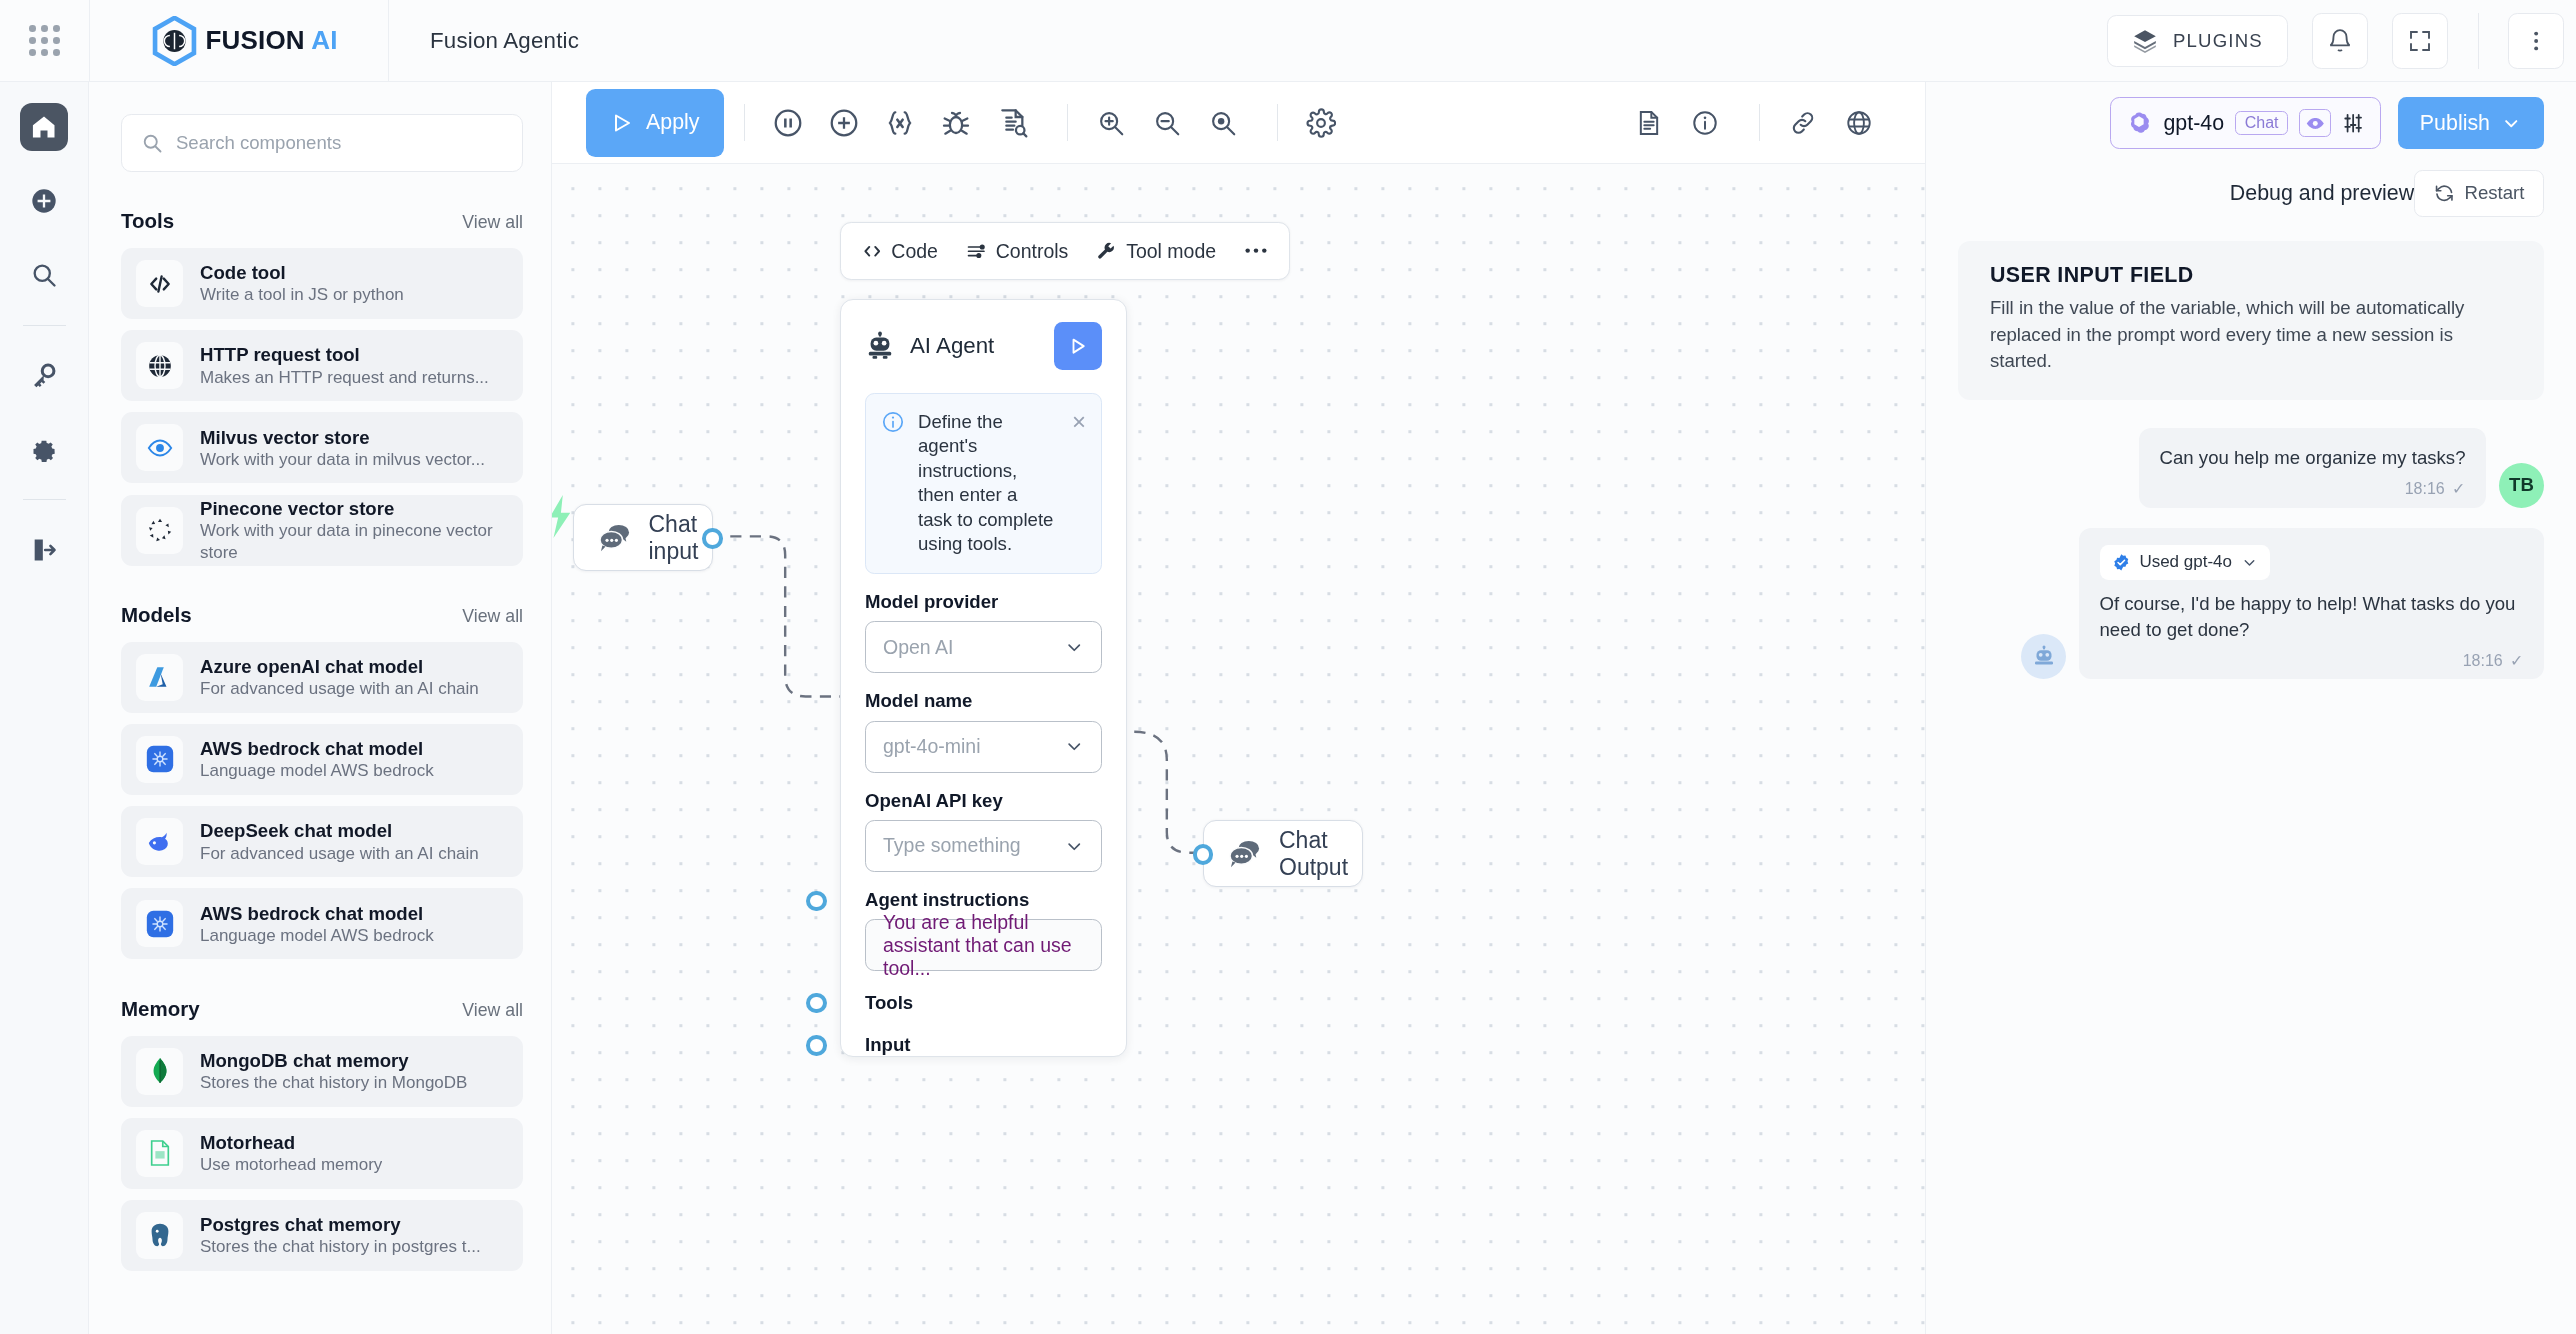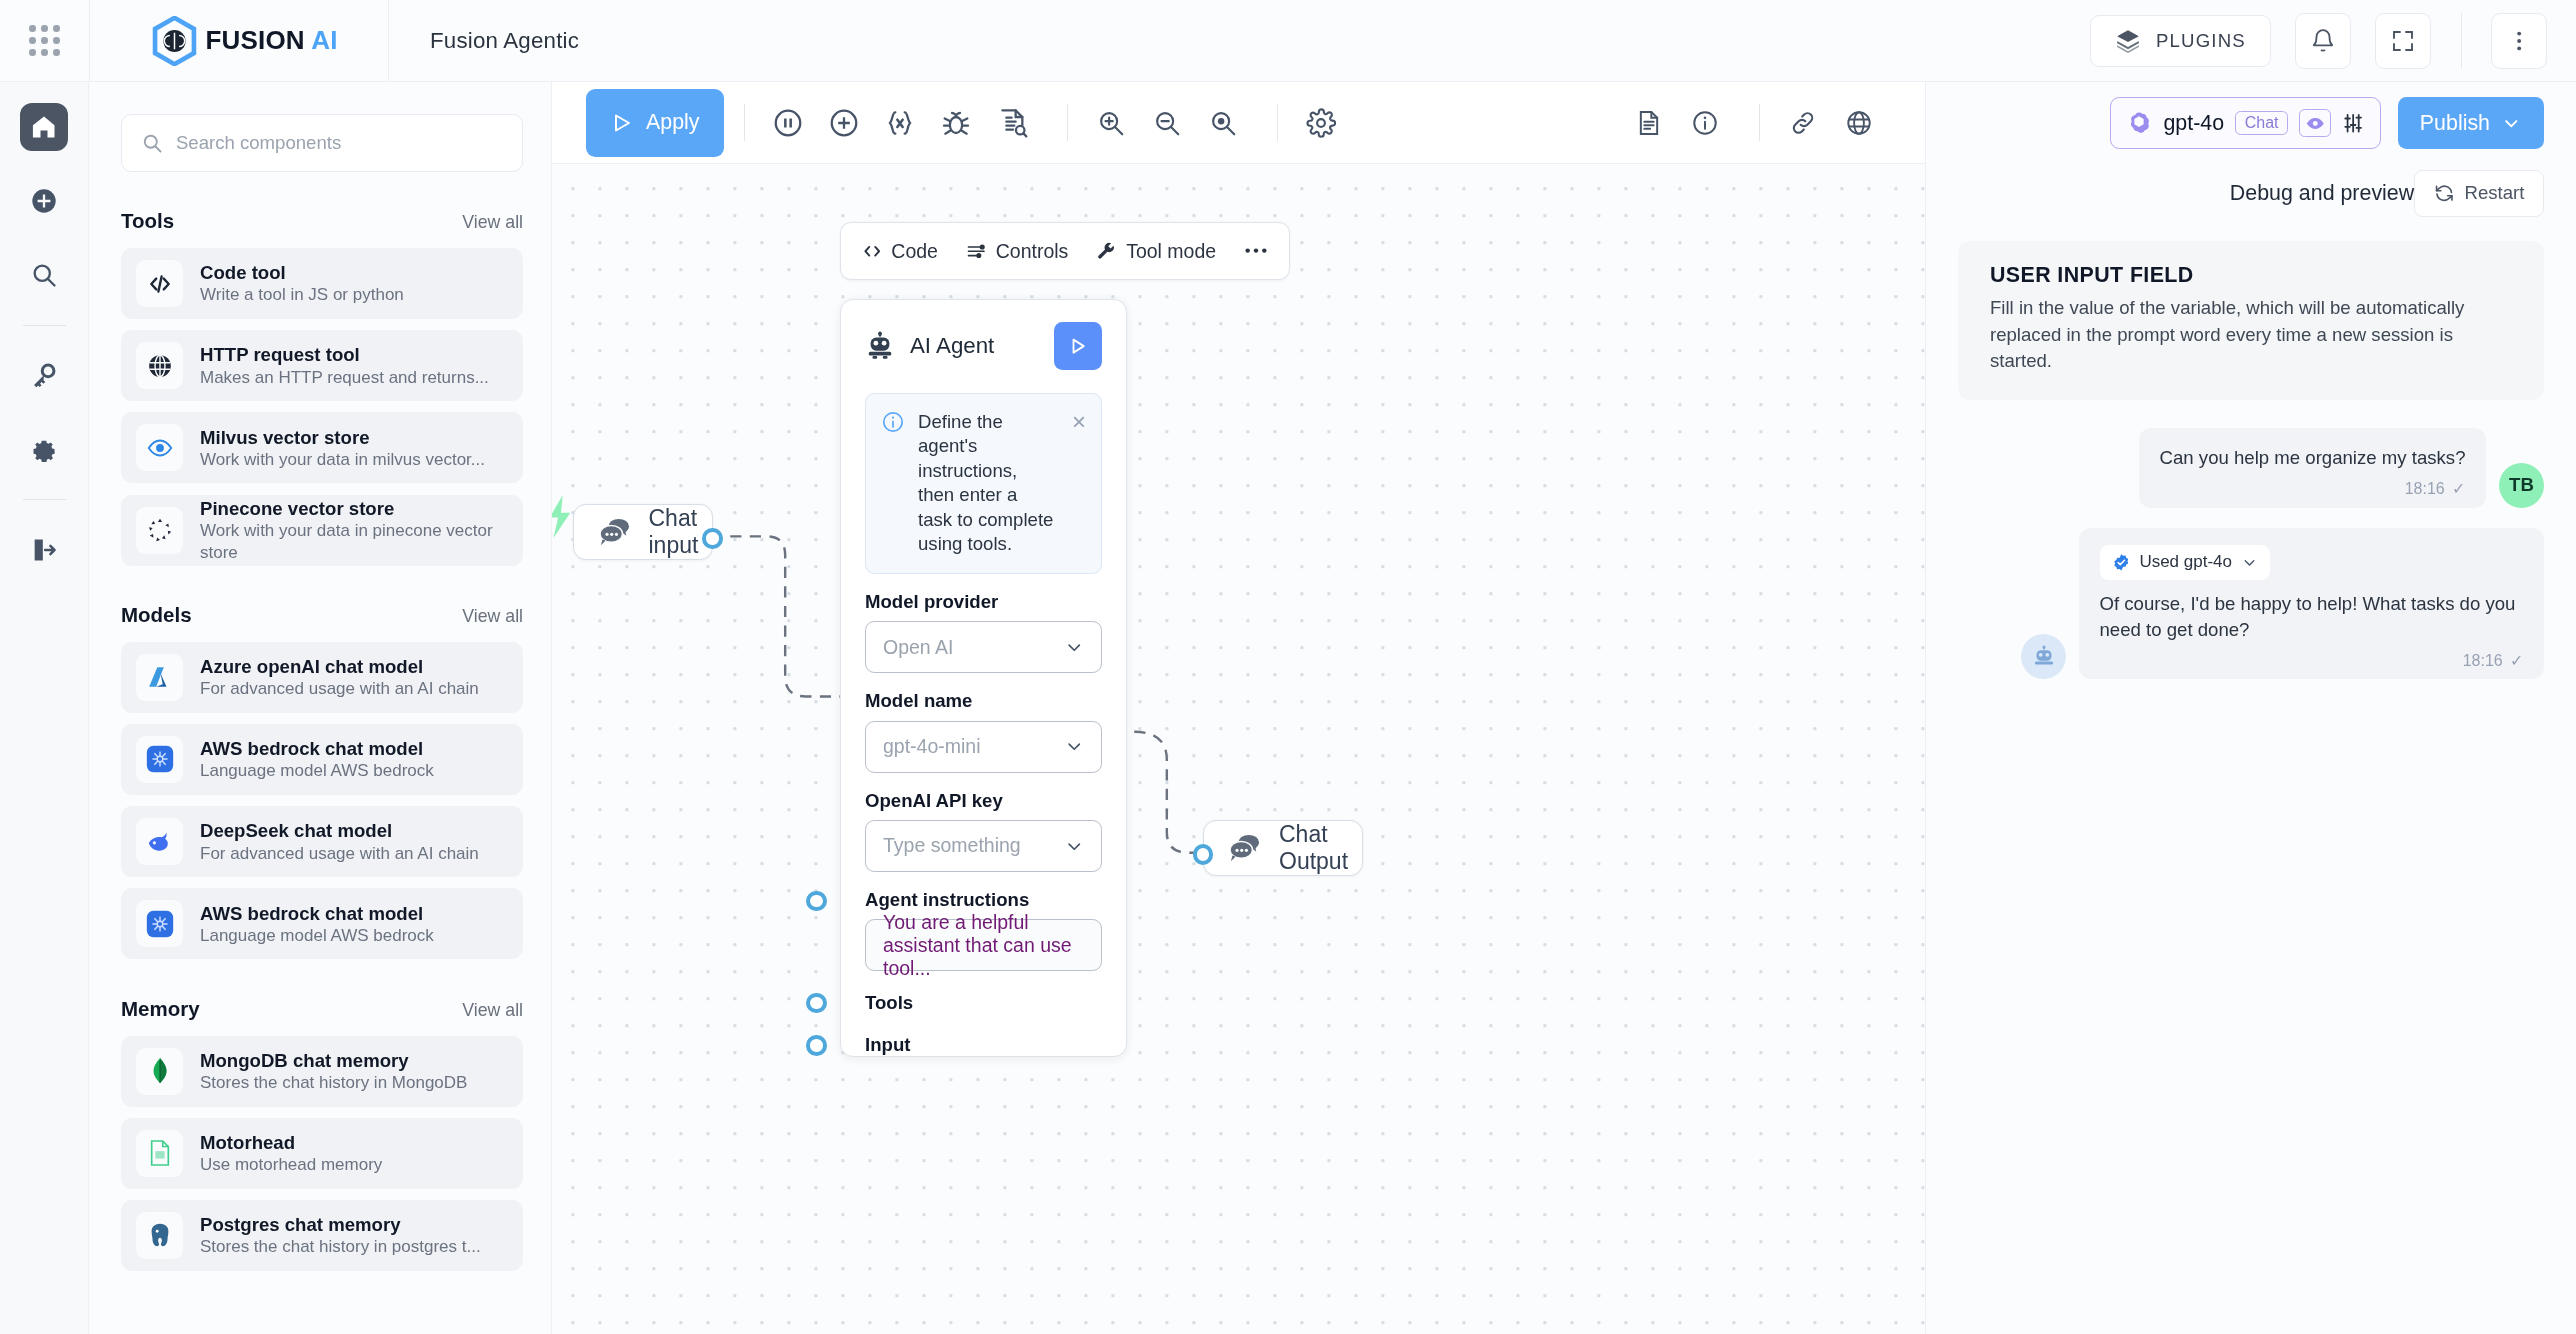--- a/index.html
+++ b/index.html
@@ -23,21 +23,21 @@
   .dots9 { display: grid; grid-template-columns: repeat(3, 6.5px); grid-template-rows: repeat(3, 6.5px); gap: 5.6px; }
   .dots9 i { width: 6.5px; height: 6.5px; border-radius: 50%; background: #9aa3ae; display: block; }
   .brandzone {
     width: 300px; height: 82px; display: flex; align-items: center; padding-left: 61px;
     border-left: 0.9px solid #eceff3; border-right: 0.9px solid #eceff3;
   }
   .logo-hex { position: relative; width: 47px; height: 50px; flex: none; margin-right: 7.4px; }
   .brand-text { font-size: 26px; font-weight: 700; letter-spacing: 0.2px; color: #101828; }
   .brand-text .ai { color: #4da3f5; }
   .proj-title { padding-left: 41px; font-size: 22.3px; color: #2b3440; letter-spacing: 0.2px; }
-  .topbar-right { margin-left: auto; display: flex; align-items: center; gap: 24px; padding-right: 29px; }
+  .topbar-right { margin-left: auto; display: flex; align-items: center; gap: 24px; padding-right: 12px; }
   .plugins-btn {
     height: 52px; display: flex; align-items: center; gap: 15px; padding: 0 24px;
     border: 0.9px solid #e7eaef; border-radius: 9.3px; background: #fff; cursor: pointer;
     font-size: 18.6px; letter-spacing: 1.2px; color: #394250; font-weight: 400;
   }
   .icon-box {
     width: 56px; height: 56px; border: 0.9px solid #e7eaef; border-radius: 9.3px; background: #fff;
     display: flex; align-items: center; justify-content: center; cursor: pointer;
   }
   .hdr-sep { width: 0.9px; height: 56px; background: #e7eaef; margin: 0 5.6px; }
@@ -103,21 +103,21 @@
   .canvas {
     flex: 1; position: relative; overflow: hidden;
     background-color: #fbfcfd;
     background-image: radial-gradient(#d7dde4 1.5px, transparent 1.5px);
     background-size: 27px 27px; background-position: 7.4px 11.2px;
   }
 
   
   .pill-node {
     position: absolute; background: #fff; border: 0.9px solid #d8dee6; border-radius: 13px;
-    display: flex; align-items: center; gap: 17px; padding: 0 24px; height: 56px;
+    display: flex; align-items: center; gap: 17px; padding: 0 24px; height: 67px;
     box-shadow: 0 0.9px 2.8px rgba(16,24,40,.05); cursor: move;
   }
   .pill-label { font-size: 23px; color: #344054; }
   .port {
     position: absolute; width: 20.5px; height: 20.5px; border-radius: 50%;
     background: #fff; border: 4.7px solid #4fa8dc; z-index: 6;
   }
   .lightning { position: absolute; width: 28px; height: 43px; }
 
   

